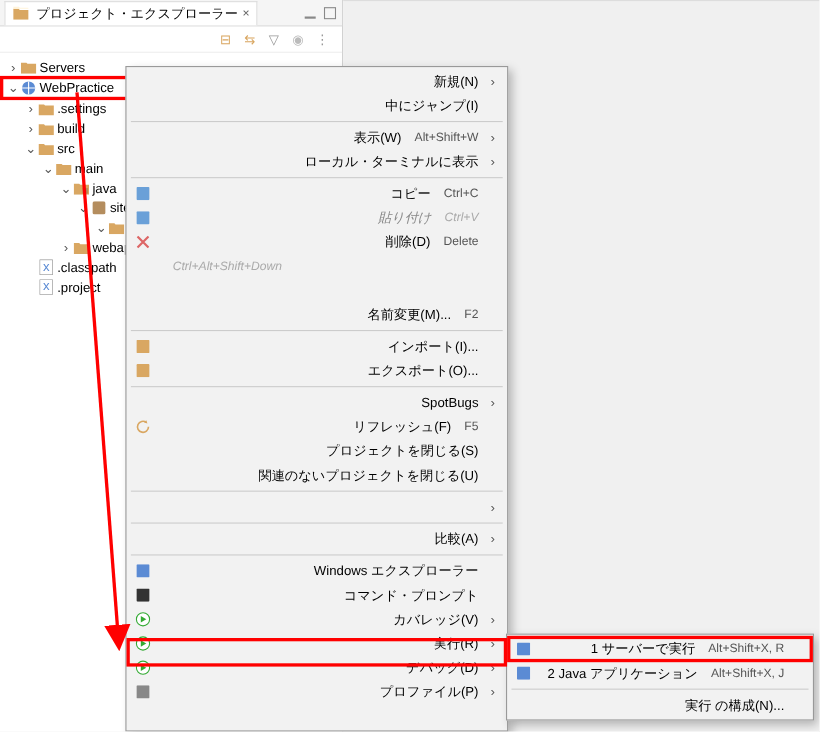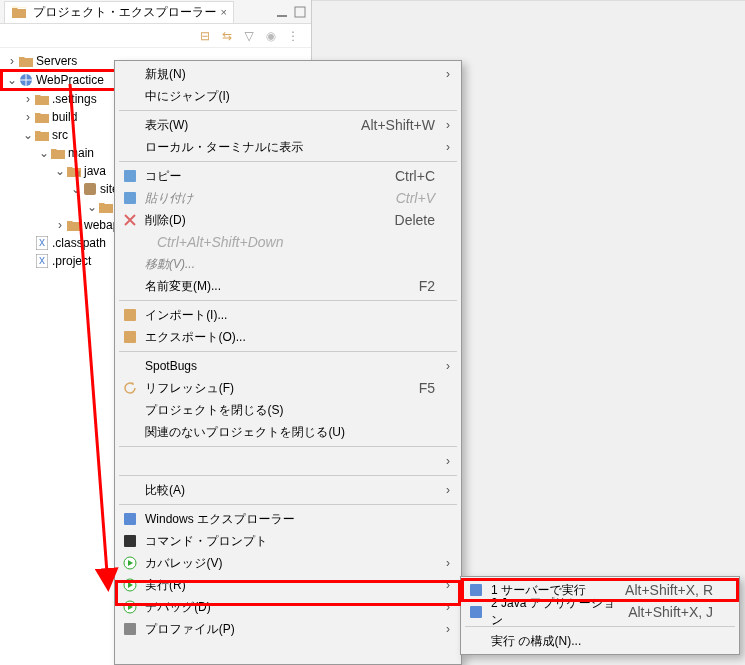--- a/index.html
+++ b/index.html
@@ -21,22 +21,22 @@
   .web { color: #5b8bd4; }
   .pkg { color: #b48d5e; }
   .file { color: #888; }
   .lbl { color: #000; }
   .highlight { outline: 3px solid #ff0000; outline-offset: -1px; }
   .menu { position: absolute; background: #f2f2f2; border: 1px solid #999; box-shadow: 4px 4px 8px rgba(0,0,0,.25); padding: 2px; }
   .menu-main { left: 114px; top: 60px; width: 348px; }
   .menu-item { display: flex; align-items: center; height: 22px; padding: 0 24px 0 4px; position: relative; }
   .menu-item.disabled { color: #888; font-style: italic; }
   .menu-item .mi-icon { width: 18px; height: 16px; display: inline-flex; align-items: center; justify-content: center; flex-shrink: 0; margin-right: 6px; }
-  .menu-item .mi-label { flex: 1; }
-  .menu-item .mi-accel { color: #555; font-size: 14px; margin-left: 12px; text-align: center; }
+  .menu-item .mi-label { flex: 1; text-align: right; }
+  .menu-item .mi-accel { color: #555; font-size: 11px; margin-left: 12px; text-align: center; }
   .menu-item.disabled .mi-accel { color: #aaa; }
   .menu-item .mi-sub { width: 10px; text-align: center; color: #555; position: absolute; right: 6px; }
   .menu-sep { height: 1px; background: #ccc; margin: 3px 2px; }
   .menu-sub { left: 460px; top: 576px; width: 280px; }
   .hi-red { position: absolute; border: 3px solid #ff0000; pointer-events: none; }
   svg { display: block; }
   .arrow-svg { position: absolute; left: 0; top: 0; pointer-events: none; }
 </style>
 </head>
 <body>
@@ -238,21 +238,20 @@
       </span>
       <span class="mi-label">削除(D)</span>
       <span class="mi-accel">Delete</span>
     </div>
     <div class="menu-item disabled">
       <span class="mi-icon"></span>
       <span class="mi-accel">Ctrl+Alt+Shift+Down</span>
     </div>
     <div class="menu-item disabled">
       <span class="mi-icon"></span>
-      <span class="mi-label">移動(V)...</span>
     </div>
     <div class="menu-item">
       <span class="mi-icon"></span>
       <span class="mi-label">名前変更(M)...</span>
       <span class="mi-accel">F2</span>
     </div>
     <div class="menu-sep"></div>
     <div class="menu-item">
       <span class="mi-icon">
         <svg width="12" height="12" viewBox="0 0 12 12">

